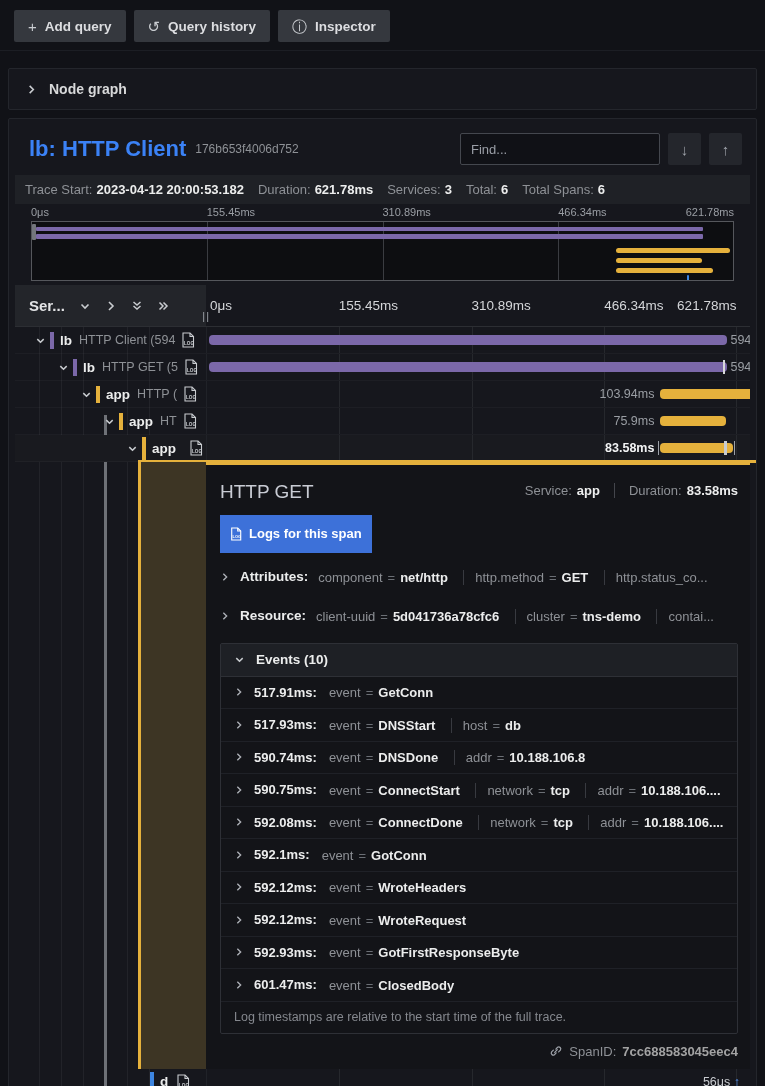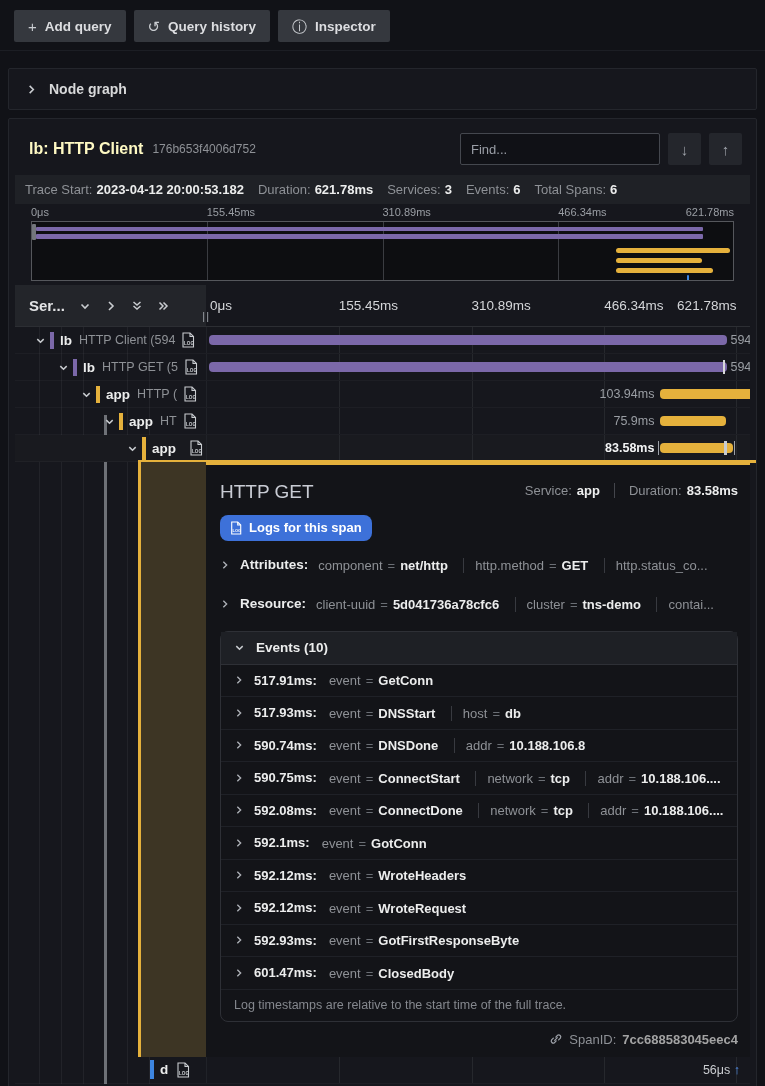--- a/index.html
+++ b/index.html
@@ -9,21 +9,21 @@
   .toolbar{display:flex;gap:8px;padding:10px 14px 8px;border-bottom:1px solid #1c1e24}
   .tb-btn{display:flex;align-items:center;gap:8px;background:#35383e;border:none;border-radius:2px;height:32px;padding:0 14px;color:#dcdde0;font-size:13.5px;font-weight:700;font-family:inherit;cursor:pointer}
   .tb-btn .ic{font-weight:400;font-size:15px;line-height:1;color:#c9ccd0}
   
   .node-graph{margin:17px 8px 8px;border:1px solid #24262c;background:#16171d;border-radius:2px;height:42px;display:flex;align-items:center;gap:12px;padding:0 17px;cursor:pointer}
   .node-graph .chev{color:#c9ccd0}
   .node-graph .ttl{font-size:14px;font-weight:700;color:#d8d9da}
   
   .trace{margin:0 8px;border:1px solid #24262c;background:#16171d;border-radius:2px;padding:6px;position:relative}
   .t-head{display:flex;align-items:center;padding:8px 8px 10px 14px}
-  .t-title{font-size:16px;font-weight:700;color:#fef9c3}
+  .t-title{font-size:22px;font-weight:700;color:#3b82f6}
   .t-id{font-size:12px;color:#8e9196;margin-left:9px}
   .t-head .spacer{flex:1}
   .find{width:200px;height:32px;background:#101116;border:1px solid #44474e;border-radius:2px;color:#c9ccd0;font-size:13px;padding:0 10px;font-family:inherit}
   .find::placeholder{color:#9a9ea6}
   .arrow-btn{width:33px;height:32px;margin-left:8px;background:#24262c;border:none;border-radius:2px;color:#9da1a8;font-size:15px;cursor:pointer}
   
   .t-meta{background:#1f2126;height:29px;display:flex;align-items:center;gap:14px;padding:0 10px;font-size:13px;margin:0 0 2px}
   .t-meta .lab{color:#8e9196}
   .t-meta b{color:#eceded;margin-left:4px}
   
@@ -67,30 +67,30 @@
   .sel-line{position:absolute;left:123px;top:0;bottom:0;width:3px;background:#e5b13c}
   .sel-col{position:absolute;left:126px;top:0;bottom:0;width:65px;background:#3d3524}
   .detail{margin-left:191px;background:#131418;border-top:3px solid #e5b13c;padding:14px 12px 10px 14px;position:relative}
   .d-head{display:flex}
   .d-title{width:140px;font-size:19px;color:#c9ccd4;line-height:1.35;flex:none}
   .d-meta{flex:1;display:flex;flex-direction:column;gap:9px;padding-top:4px}
   .d-mrow{display:flex;justify-content:flex-end}
   .d-pair{display:flex;align-items:center;font-size:13px;color:#8e9196}
   .d-pair b{color:#eceded;margin-left:5px}
   .d-pair+.d-pair{border-left:1px solid #44464c;margin-left:14px;padding-left:14px}
-  .logs-btn{display:inline-flex;align-items:center;gap:7px;background:#3d71d9;color:#fff;font-weight:700;font-size:13px;border:none;border-radius:8px;height:26px;padding:0 10px;margin:10px 0 4px;cursor:pointer;font-family:inherit}
+  .logs-btn{display:inline-flex;align-items:center;gap:7px;background:#3d71d9;color:#fff;font-weight:700;font-size:13px;border:none;border-radius:0;height:38px;padding:0 10px;margin:10px 0 4px;cursor:pointer;font-family:inherit}
   .kv-row{display:flex;align-items:center;padding:11px 0 9px;border-bottom:1px solid transparent;overflow:hidden;white-space:nowrap}
   .kv-row .chev{color:#aeb2b8;margin-right:10px;flex:none;display:flex}
   .kv-row .lab{font-size:13.5px;font-weight:700;color:#eceded;margin-right:10px;flex:none}
   .pair{display:inline-flex;align-items:center;font-size:13px;color:#8e9196;flex:none}
   .pair .eq{margin:0 5px;color:#6b6f75}
   .pair b{color:#eceded}
   .pair+.pair{border-left:1px solid #383a40;margin-left:11px;padding-left:11px}
   
-  .events{border:1px solid #2e3036;border-radius:8px;margin-top:8px}
+  .events{border:1px solid #2e3036;border-radius:2px;margin-top:8px}
   .ev-head{background:#1e2025;height:33px;display:flex;align-items:center;gap:11px;padding:0 13px;border-bottom:1px solid #2e3036;cursor:pointer}
   .ev-head .chev{color:#c9ccd0;display:flex}
   .ev-head .ttl{font-size:13.5px;font-weight:700;color:#eceded}
   .ev-row{display:flex;align-items:center;height:32.5px;padding:0 13px;border-bottom:1px solid #1f2127;overflow:hidden;white-space:nowrap}
   .ev-row .chev{color:#aeb2b8;margin-right:10px;flex:none;display:flex}
   .ev-row .t{font-size:13px;font-weight:700;color:#eceded;margin-right:12px;flex:none}
   .ev-foot{font-size:12.5px;color:#85888e;padding:8px 13px 9px}
   .spanid{display:flex;justify-content:flex-end;align-items:center;gap:6px;margin-top:10px;font-size:13px;color:#8e9196}
   .spanid b{color:#a3a3a3}
   
@@ -140,21 +140,21 @@
   </div>
 
   <div class="t-meta">
 
       <span><span class="lab">Trace Start:</span><b>2023-04-12 20:00:53.182</b></span>
 
       <span><span class="lab">Duration:</span><b>621.78ms</b></span>
 
       <span><span class="lab">Services:</span><b>3</b></span>
 
-      <span><span class="lab">Events:</span><b>6</b></span>
+      <span><span class="lab">Total:</span><b>6</b></span>
 
       <span><span class="lab">Total Spans:</span><b>6</b></span>
     </div>
 
   <div class="mini">
     <div class="mini-ruler">
 
     <span style="left:0">0μs</span>
         <span style="left:25%">155.45ms</span>
         <span style="left:50%">310.89ms</span>

